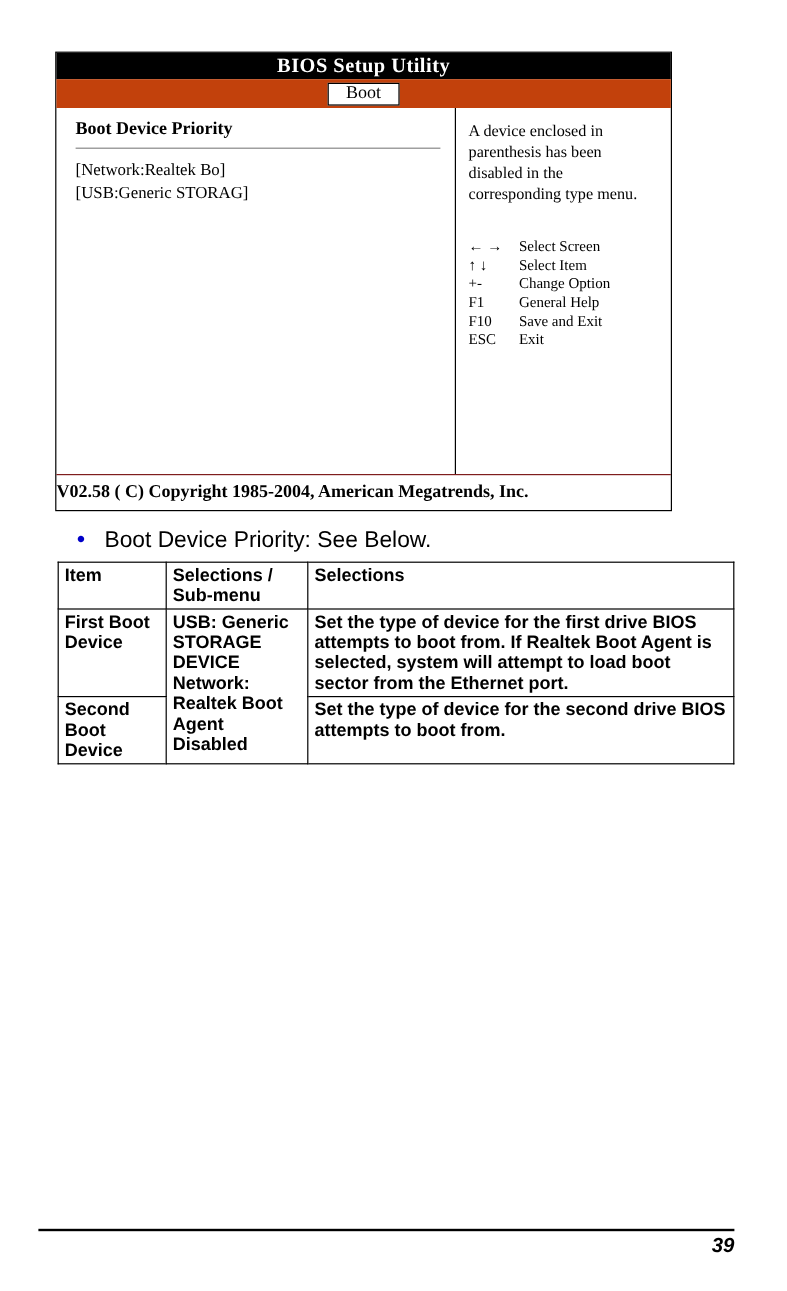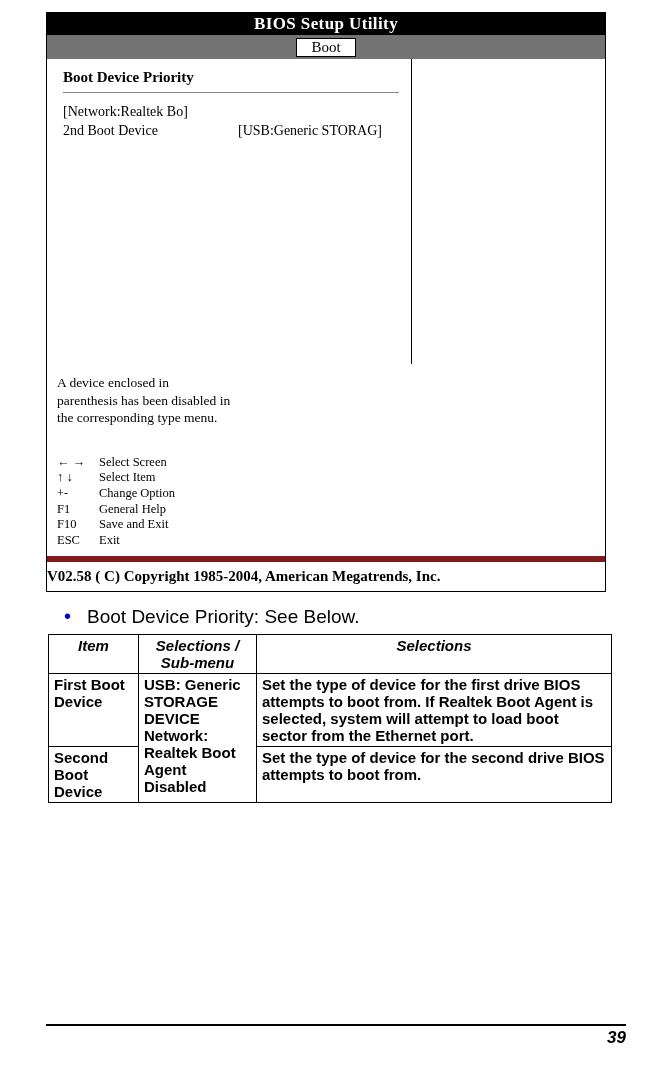--- a/index.html
+++ b/index.html
@@ -1,60 +1,59 @@
 <!DOCTYPE html>
 <html><head>
   <meta charset="utf-8">
   <style>
     * { box-sizing: border-box; margin: 0; padding: 0; }
     body { width: 656px; height: 1076px; background: #fff; font-family: Arial, Helvetica, sans-serif; color: #000; padding: 12px 30px 20px 46px; font-size: 14px; }
-    .bios-frame { border: 1.5px solid #000; width: 560px; }
+    .bios-frame { border: 1.5px solid #000; width: 514px; margin-top: 31px; }
     .bios-title-bar { background: #000; color: #fff; text-align: center; padding: 1px 0; font-family: "Times New Roman", serif; font-size: 17px; font-weight: bold; letter-spacing: .4px; }
-    .boot-tab-row { background: #737373; padding: 3px 0 2px 0; text-align: center; }
+    .boot-tab-row { background: #c2410c; padding: 3px 0 2px 0; text-align: center; }
     .boot-tab { background: #fff; color: #000; display: inline-block; padding: 0 14px; font-family: "Times New Roman", serif; font-size: 15px; border: 1px solid #000; }
-    .bios-body { display: flex; border-bottom: 6px solid #7f1d1d; flex-direction: column; }
+    .bios-body { display: flex; border-bottom: 1px solid #7f1d1d; }
     .bios-left { width: 365px; padding: 10px 12px 12px 16px; border-right: 1px solid #000; min-height: 305px; font-family: "Times New Roman", serif; }
     .bios-heading { font-weight: bold; font-size: 15px; margin-bottom: 6px; }
     .bios-hr { border: none; border-top: 1px solid #888; margin: 0 0 10px 0; }
     .dev-row { display: flex; font-size: 14px; line-height: 1.35; }
     .dev-row .lbl { width: 175px; }
     .bios-right { width: 195px; padding: 10px 10px 8px 10px; font-family: "Times New Roman", serif; font-size: 13.5px; line-height: 1.3; position: relative; }
     .help1 { margin-bottom: 10px; }
     .keys { margin-top: 28px; font-size: 12.5px; }
     .kr { display: flex; line-height: 1.25; }
     .kr .sym { width: 42px; }
     .copyright { font-family: "Times New Roman", serif; font-weight: bold; font-size: 15px; padding: 6px 0; }
     .bullet-line { margin: 14px 0 6px 0; font-family: Arial, sans-serif; font-size: 19px; display: flex; align-items: baseline; }
     .bullet-dot { color: #0000c8; font-size: 20px; padding: 0 16px 0 18px; line-height: 1; }
     .doc-table { border-collapse: collapse; width: 564px; margin-left: 2px; font-size: 15px; }
     .doc-table th, .doc-table td { border: 1px solid #000; padding: 2px 5px 2px 5px; vertical-align: top; text-align: left; font-weight: bold; }
-    .doc-table th { text-align: center; font-weight: bold; font-style: italic; }
+    .doc-table th { text-align: left; font-weight: bold; }
     .doc-table .selcol { width: 118px; }
     .doc-table .itemcol { width: 90px; }
-    .page-foot { position: absolute; bottom: 28px; left: 46px; right: 30px; width: 580px; }
+    .page-foot { position: absolute; bottom: 28px; left: 32px; right: 30px; width: 580px; }
     .page-foot hr { border: none; border-top: 2px solid #000; }
     .pg { text-align: right; font-style: italic; font-weight: bold; font-size: 17px; font-family: Arial, sans-serif; margin-top: 2px; }
   </style>
 </head>
 <body>
 
 <div class="bios-frame">
   <div class="bios-title-bar">BIOS  Setup  Utility</div>
   <div class="boot-tab-row">
     <span class="boot-tab">Boot</span>
   </div>
   <div class="bios-body">
     <div class="bios-left">
       <div class="bios-heading">Boot  Device  Priority</div>
       <hr class="bios-hr">
       <div class="dev-row">
         <span>[Network:Realtek Bo]</span>
       </div>
       <div class="dev-row">
-        <span class="lbl">2nd  Boot  Device</span>
         <span>[USB:Generic STORAG]</span>
       </div>
     </div>
     <div class="bios-right">
       <div>A  device  enclosed  in parenthesis  has  been disabled  in  the corresponding  type menu.</div>
       <div class="keys">
         <div class="kr">
             <span class="sym">← →</span>
             <span>Select Screen</span>
           </div>

